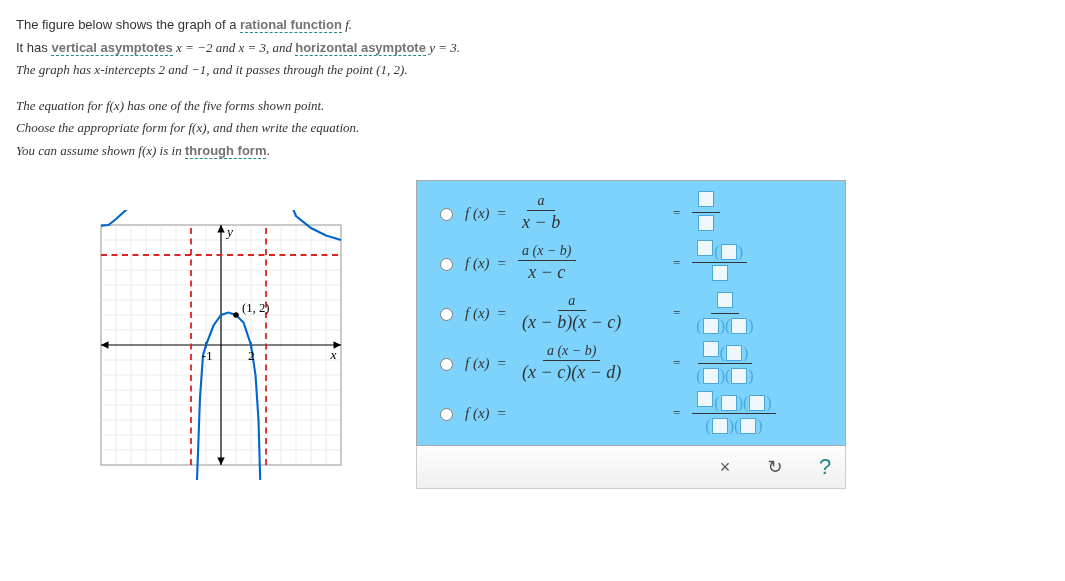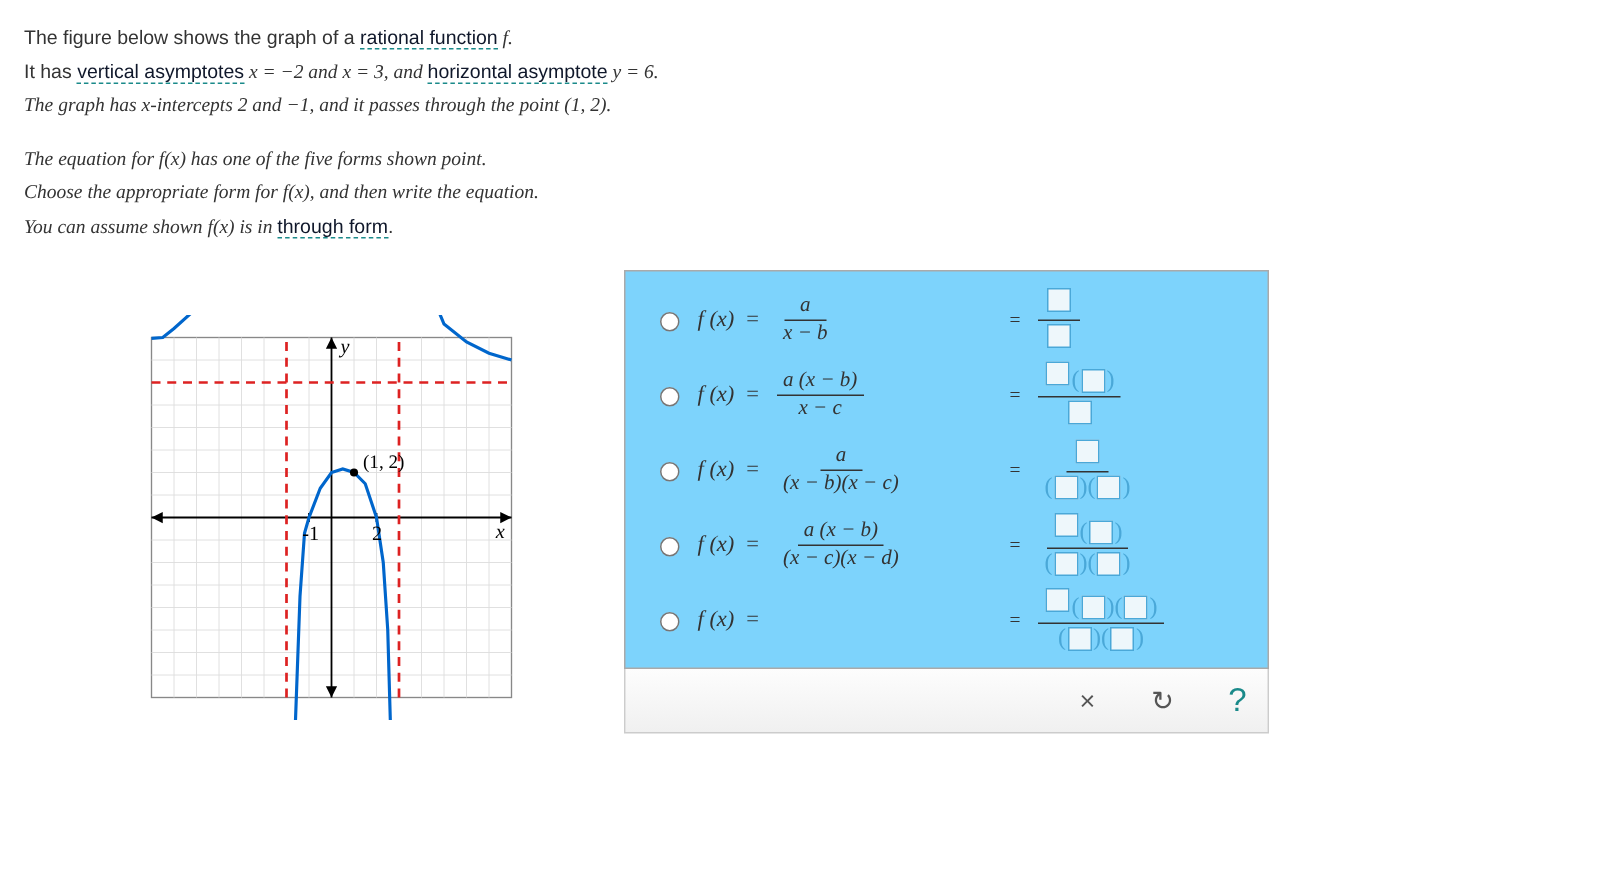--- a/index.html
+++ b/index.html
@@ -6,39 +6,39 @@
     font-family: Arial, Helvetica, sans-serif;
     font-size: 13px;
     color: #333;
     margin: 0;
     padding: 12px 16px;
     background: #fff;
     width: 1065px;
     box-sizing: border-box;
   }
   .para { margin: 3px 0; line-height: 1.5; }
-  .link { color: #0f172a; border-bottom: 1px dashed #1a8a8a; cursor: pointer; }
+  .link { color: #737373; border-bottom: 1px dashed #1a8a8a; cursor: pointer; font-weight: bold; }
   .ital { font-style: italic; font-family: 'Times New Roman', serif; }
   .math { font-family: 'Times New Roman', serif; font-style: italic; text-align: right; }
 
   .lower { display: flex; margin-top: 20px; gap: 50px; align-items: flex-start; }
   .graph-box { margin-left: 60px; margin-top: 30px; }
 
   .options {
     border: 1px solid #aaa;
     padding: 4px 18px;
     background: #7dd3fc;
     position: relative;
   }
   .opt-row { display: flex; align-items: center; margin: 6px 0; height: 44px; }
   .radio { margin-right: 12px; }
   .eqblock { font-family: 'Times New Roman', serif; font-style: italic; font-size: 15px; display: flex; align-items: center; }
   .frac { display: inline-flex; flex-direction: column; align-items: center; margin: 0 4px; vertical-align: middle; }
   .frac .num { border-bottom: 1px solid #333; padding: 0 4px 1px 4px; font-size: 14px; text-align: center; min-width: 20px;}
-  .frac .den { padding: 1px 4px 0 4px; font-size: 14px; text-align: center; min-width: 20px;}
+  .frac .den { padding: 1px 4px 0 4px; font-size: 18px; text-align: center; min-width: 20px;}
   .eqcol { width: 200px; }
   .inputcol { display: flex; align-items: center; }
   .eqsign { font-family: 'Times New Roman', serif; margin: 0 8px; font-style: normal;}
   .ibox { display: inline-block; width: 14px; height: 14px; border: 1px solid #4aa8d8; background: #eef7fb; margin: 1px;}
   .iparen { display: inline-flex; align-items: center; }
   .iparen::before { content: "("; font-family: 'Times New Roman', serif; font-size:16px; color:#4aa8d8;}
   .iparen::after { content: ")"; font-family: 'Times New Roman', serif; font-size:16px; color:#4aa8d8;}
 
   .footer-bar {
     border: 1px solid #ccc;
@@ -53,21 +53,21 @@
   .fbtn { cursor: pointer; color: #555; font-size: 18px; width: 24px; text-align: center;}
   .fbtn.q { color: #1a8a8a; font-size: 22px; }
 </style>
 </head>
 <body>
 
 <div class="para">
   <span>The figure below shows the graph of a </span><span class="link">rational function</span><span class="ital"> f.</span>
 </div>
 <div class="para">
-  <span>It has </span><span class="link">vertical asymptotes</span><span class="math"> x = −2 and x = 3, and </span><span class="link">horizontal asymptote</span><span class="math"> y = 6.</span>
+  <span>It has </span><span class="link">vertical asymptotes</span><span class="math"> x = −2 and x = 3, and </span><span class="link">horizontal asymptote</span><span class="math"> y = 3.</span>
 </div>
 <div class="para">
   <span class="math">The graph has x-intercepts 2 and −1, and it passes through the point (1, 2).</span>
 </div>
 <div style="height:10px"></div>
 <div class="para">
   <span class="math">The equation for f(x) has one of the five forms shown point.</span>
 </div>
 <div class="para">
   <span class="math">Choose the appropriate form for f(x), and then write the equation.</span>

